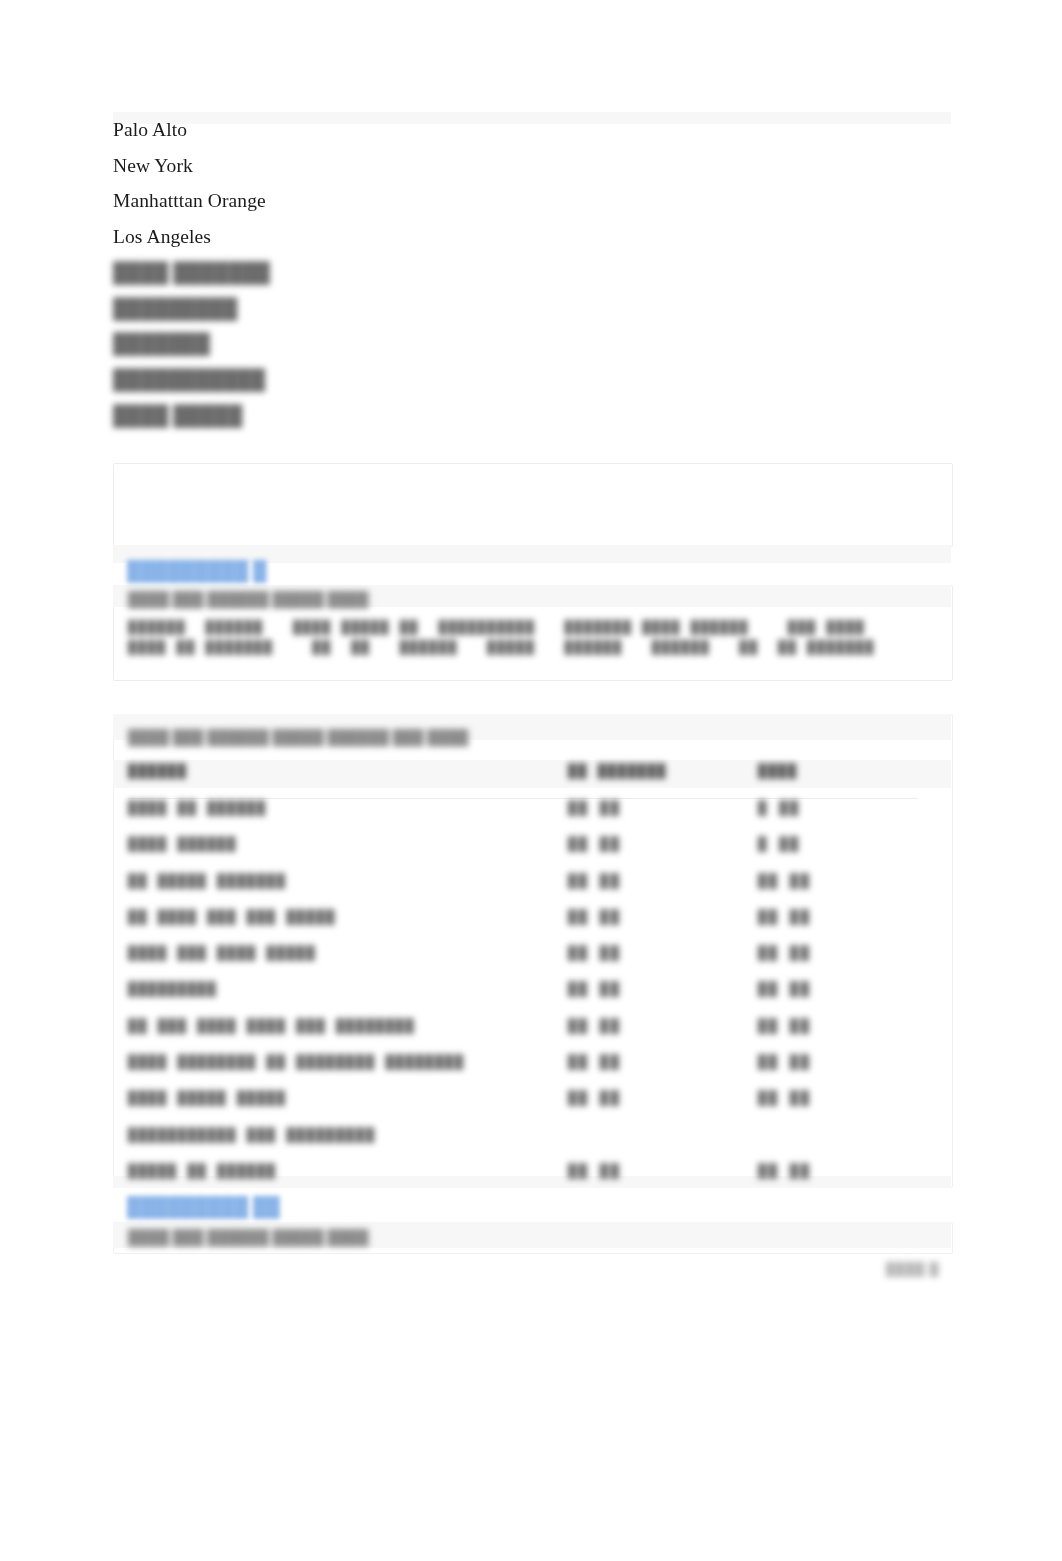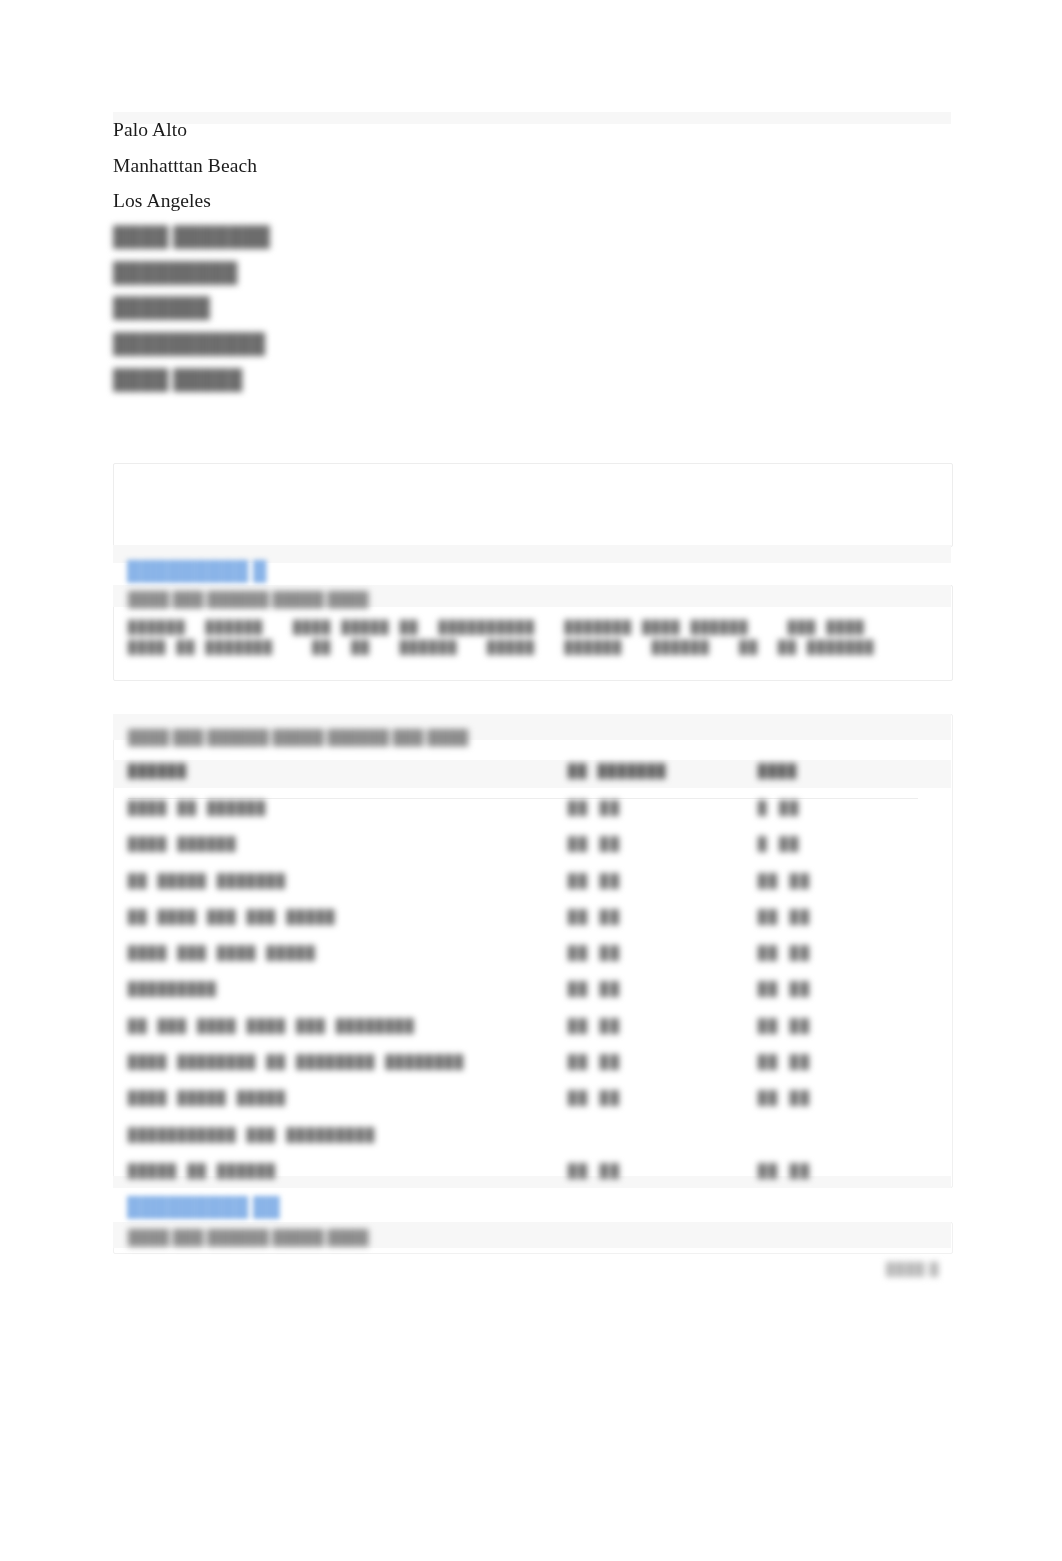--- a/index.html
+++ b/index.html
@@ -191,21 +191,22 @@
   <div class="band" style="left:113px; top:585px; width:838px; height:22px;"></div>
   <div class="band" style="left:113px; top:714px; width:838px; height:26px;"></div>
   <div class="band" style="left:113px; top:760px; width:838px; height:28px;"></div>
   <div class="band" style="left:113px; top:1176px; width:838px; height:12px;"></div>
   <div class="band" style="left:113px; top:1222px; width:838px; height:26px;"></div>
 
   <div class="content">
 
     <ul class="city-list">
       <li>Palo Alto</li>
-      <li>Manhatttan Beach</li>
+      <li>New York</li>
+      <li>Manhatttan Orange</li>
       <li>Los Angeles</li>
     </ul>
 
     <ul class="blur-list">
       <li><span class="rd">████ ███████</span></li>
       <li><span class="rd">█████████</span></li>
       <li><span class="rd">███████</span></li>
       <li><span class="rd">███████████</span></li>
       <li><span class="rd">████ █████</span></li>
     </ul>

